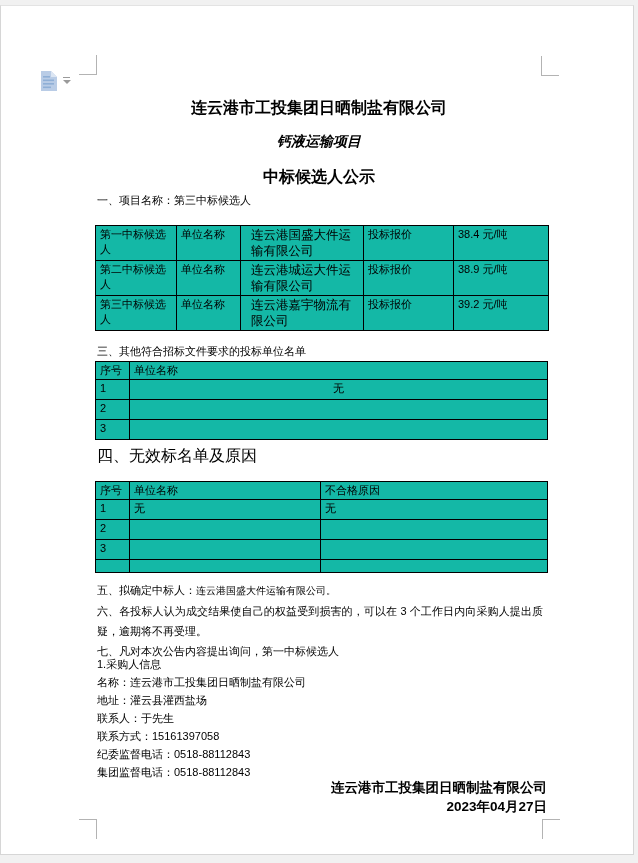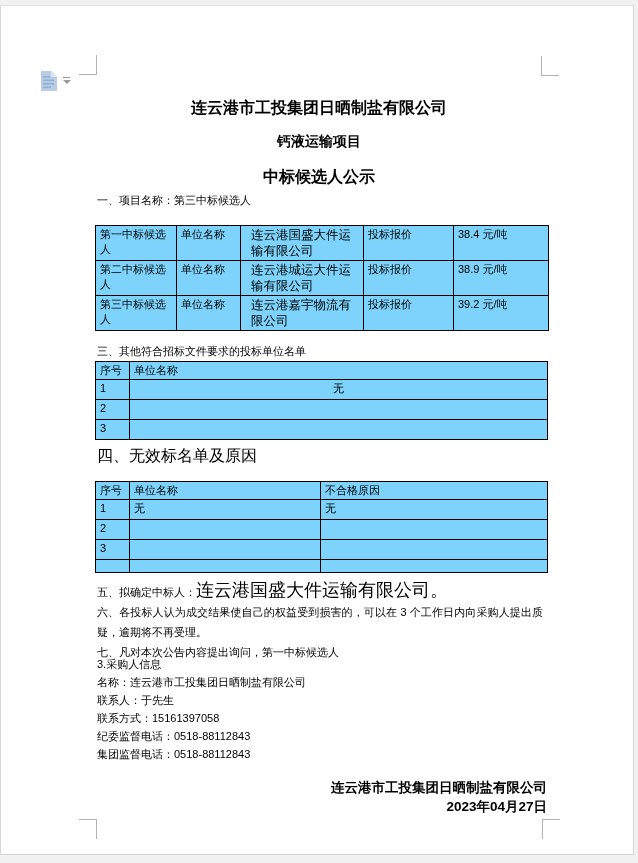--- a/index.html
+++ b/index.html
@@ -21,43 +21,43 @@
   .crop.bl{left:79px;top:819px;border-right:1px solid #b3b3b3;border-top:1px solid #b3b3b3;}
   .crop.br{left:542px;top:819px;border-left:1px solid #b3b3b3;border-top:1px solid #b3b3b3;}
   .doc-icon{position:absolute;left:40px;top:70px;width:18px;height:22px;cursor:pointer;}
   .caret{position:absolute;left:62px;top:77px;width:9px;height:7px;cursor:pointer;}
   .caret .bar{position:absolute;left:1px;top:0;width:7px;height:1px;background:#9a9a9a;}
   .caret .tri{position:absolute;left:1px;top:3px;width:0;height:0;
     border-left:4px solid transparent;border-right:4px solid transparent;border-top:4px solid #9a9a9a;}
   .abs{position:absolute;}
   .center-band{left:97px;width:444px;text-align:center;font-weight:bold;}
   .t1{top:98px;font-size:16px;}
-  .t2{top:133px;font-size:14px;}
+  .t2{top:133px;font-size:14px;font-style:italic;}
   .t3{top:167px;font-size:16px;}
   .body-txt{font-size:11px;line-height:16px;}
   .sec12{left:97px;top:192px;width:450px;}
   .h3{left:97px;top:344px;width:450px;font-size:11px;}
   .h4{left:97px;top:446px;width:450px;font-size:16px;}
-  table{border-collapse:collapse;table-layout:fixed;position:absolute;background:#7dd3fc;}
+  table{border-collapse:collapse;table-layout:fixed;position:absolute;background:#14b8a6;}
   td,th{border:1px solid #000;font-weight:normal;text-align:left;vertical-align:top;
         padding:1px 4px;font-size:11px;line-height:15px;overflow:hidden;}
   .tbl1{left:95px;top:225px;width:453px;}
   .tbl1 tr{height:33px;}
   .tbl1 .unit{font-size:12.5px;line-height:16px;padding-left:10px;}
   .tbl2{left:95px;top:361px;width:452px;}
   .tbl2 tr.hd{height:16px;}
   .tbl2 tr{height:20px;}
   .tbl2 .none{text-align:center;}
   .tbl3{left:95px;top:481px;width:452px;}
   .tbl3 tr.hd{height:17px;}
   .tbl3 tr{height:20px;}
   .tbl3 tr.last{height:13px;}
   .blockA{left:97px;top:580px;width:446px;font-size:11px;line-height:20px;}
   .blockA p{margin:0;}
-  .blockA .big{font-size:18px;}
+  .blockA .big{font-size:10px;}
   .blockA .just{text-align:justify;}
   .blockB{left:97px;top:655px;width:446px;font-size:11px;line-height:18px;}
   .blockB div{height:18px;}
   .footer{left:97px;top:778px;width:450px;text-align:right;font-weight:bold;
           font-size:13.5px;line-height:19px;}
 </style>
 </head>
 <body>
 
 <div class="paper"></div>
@@ -187,22 +187,23 @@
 </tbody>
   </table>
 
 <div class="abs blockA">
   <p><span>五、拟确定中标人：</span><span class="big">连云港国盛大件运输有限公司。</span></p>
   <p class="just">六、各投标人认为成交结果使自己的权益受到损害的，可以在 3 个工作日内向采购人提出质疑，逾期将不再受理。</p>
   <p>七、凡对本次公告内容提出询问，第一中标候选人</p>
 </div>
 
 <div class="abs blockB">
-  <div>3.采购人信息</div>
+  <div>1.采购人信息</div>
   <div>名称：连云港市工投集团日晒制盐有限公司</div>
+  <div>地址：灌云县灌西盐场</div>
   <div>联系人：于先生</div>
   <div>联系方式：15161397058</div>
   <div>纪委监督电话：0518-88112843</div>
   <div>集团监督电话：0518-88112843</div>
 </div>
 
 <div class="abs footer">
   <div>连云港市工投集团日晒制盐有限公司</div>
   <div>2023年04月27日</div>
 </div>

